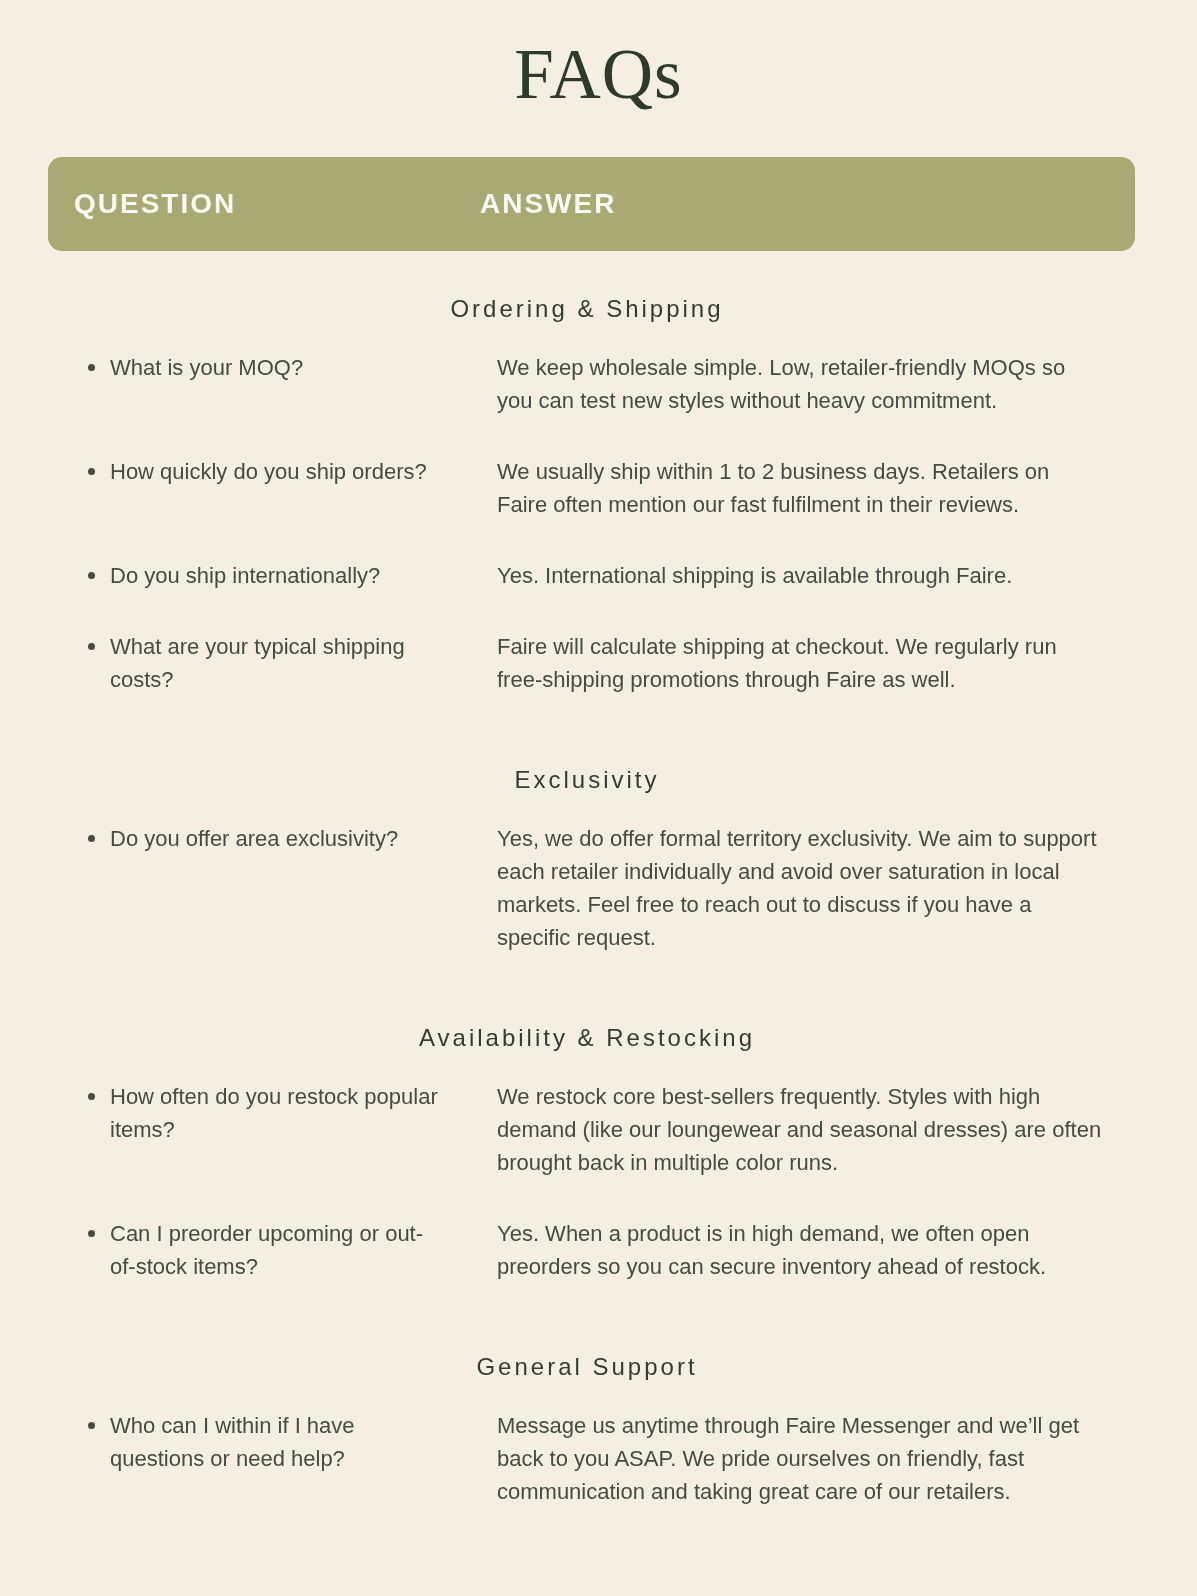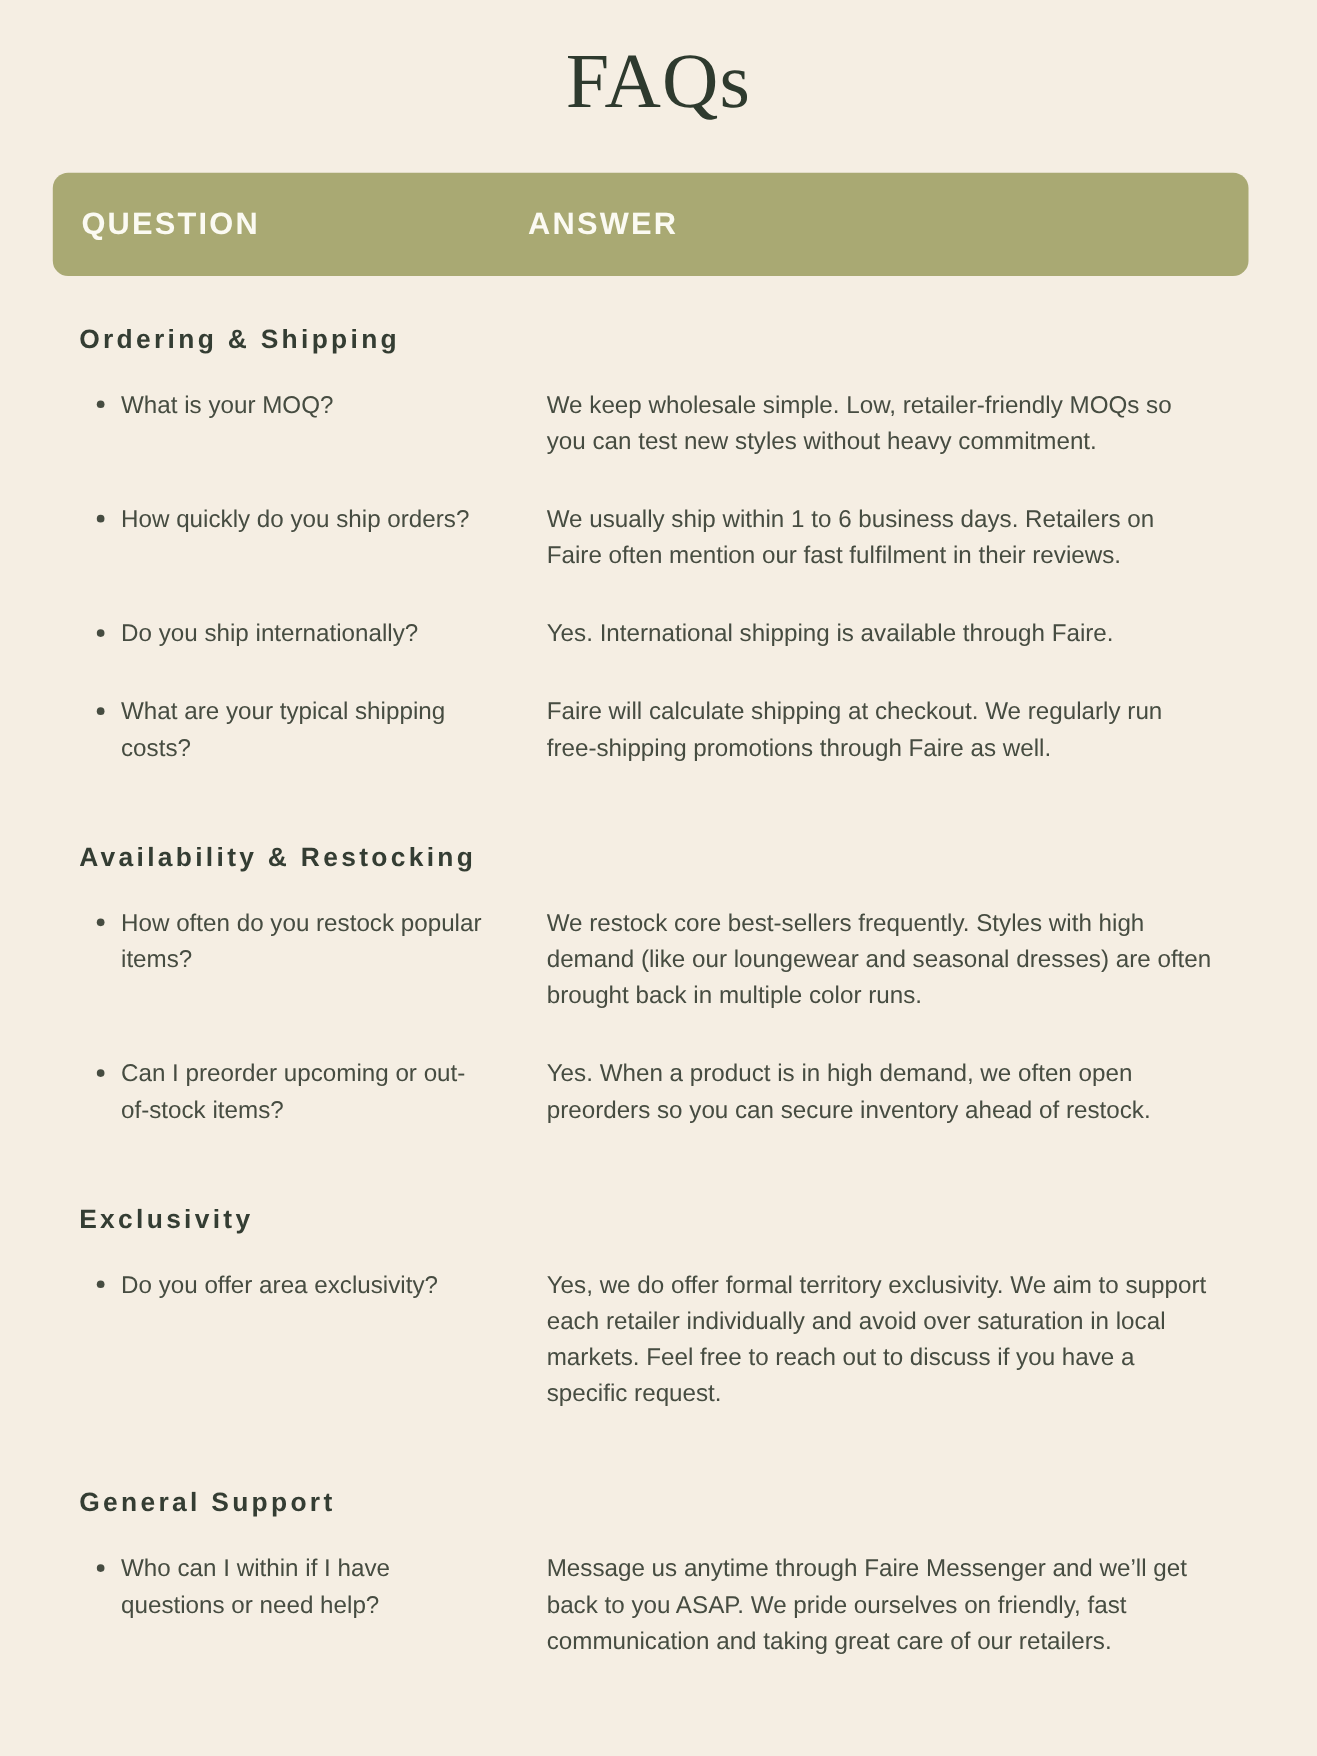--- a/index.html
+++ b/index.html
@@ -46,24 +46,25 @@
     font-weight:bold;
     letter-spacing:2px;
   }
   .faq-body{
     padding:0 95px 0 72px;
   }
   .faq-section{margin-top:44px;}
   .faq-section + .faq-section{margin-top:70px;}
   .section-heading{
     font-size:24px;
-    font-weight:bold;
+    font-weight:normal;
     letter-spacing:3px;
     color:var(--heading-text);
     margin-bottom:28px;
+    text-align:center;
   }
   .faq-row{
     display:grid;
     grid-template-columns:406px 1fr;
     margin-bottom:38px;
     gap:19px;
   }
   .q-cell{
     display:flex;
     align-items:flex-start;
@@ -109,37 +110,50 @@
       <span class="q-text">What is your MOQ?</span>
     </div>
     <div class="a-cell">We keep wholesale simple. Low, retailer-friendly MOQs so you can test new styles without heavy commitment.</div>
   </div>
 
   <div class="faq-row">
     <div class="q-cell">
       <span class="bullet"></span>
       <span class="q-text">How quickly do you ship orders?</span>
     </div>
-    <div class="a-cell">We usually ship within 1 to 6 business days. Retailers on Faire often mention our fast fulfilment in their reviews.</div>
+    <div class="a-cell">We usually ship within 1 to 2 business days. Retailers on Faire often mention our fast fulfilment in their reviews.</div>
   </div>
 
   <div class="faq-row">
     <div class="q-cell">
       <span class="bullet"></span>
       <span class="q-text">Do you ship internationally?</span>
     </div>
     <div class="a-cell">Yes. International shipping is available through Faire.</div>
   </div>
 
   <div class="faq-row">
     <div class="q-cell">
       <span class="bullet"></span>
       <span class="q-text">What are your typical shipping costs?</span>
     </div>
     <div class="a-cell">Faire will calculate shipping at checkout. We regularly run free-shipping promotions through Faire as well.</div>
+  </div>
+</div>
+  </section>
+
+  <section class="faq-section">
+    <h2 class="section-heading">Exclusivity</h2>
+    <div class="section-rows">
+  <div class="faq-row">
+    <div class="q-cell">
+      <span class="bullet"></span>
+      <span class="q-text">Do you offer area exclusivity?</span>
+    </div>
+    <div class="a-cell">Yes, we do offer formal territory exclusivity. We aim to support each retailer individually and avoid over saturation in local markets. Feel free to reach out to discuss if you have a specific request.</div>
   </div>
 </div>
   </section>
 
   <section class="faq-section">
     <h2 class="section-heading">Availability &amp; Restocking</h2>
     <div class="section-rows">
   <div class="faq-row">
     <div class="q-cell">
       <span class="bullet"></span>
@@ -152,33 +166,20 @@
     <div class="q-cell">
       <span class="bullet"></span>
       <span class="q-text">Can I preorder upcoming or out-of-stock items?</span>
     </div>
     <div class="a-cell">Yes. When a product is in high demand, we often open preorders so you can secure inventory ahead of restock.</div>
   </div>
 </div>
   </section>
 
   <section class="faq-section">
-    <h2 class="section-heading">Exclusivity</h2>
-    <div class="section-rows">
-  <div class="faq-row">
-    <div class="q-cell">
-      <span class="bullet"></span>
-      <span class="q-text">Do you offer area exclusivity?</span>
-    </div>
-    <div class="a-cell">Yes, we do offer formal territory exclusivity. We aim to support each retailer individually and avoid over saturation in local markets. Feel free to reach out to discuss if you have a specific request.</div>
-  </div>
-</div>
-  </section>
-
-  <section class="faq-section">
     <h2 class="section-heading">General Support</h2>
     <div class="section-rows">
   <div class="faq-row">
     <div class="q-cell">
       <span class="bullet"></span>
       <span class="q-text">Who can I within if I have questions or need help?</span>
     </div>
     <div class="a-cell">Message us anytime through Faire Messenger and we’ll get back to you ASAP. We pride ourselves on friendly, fast communication and taking great care of our retailers.</div>
   </div>
 </div>

